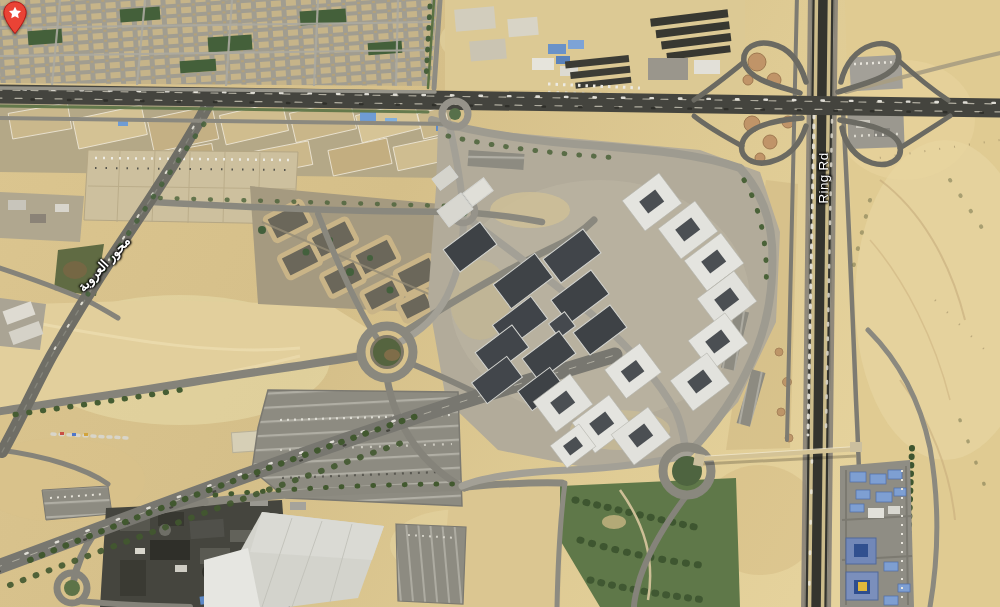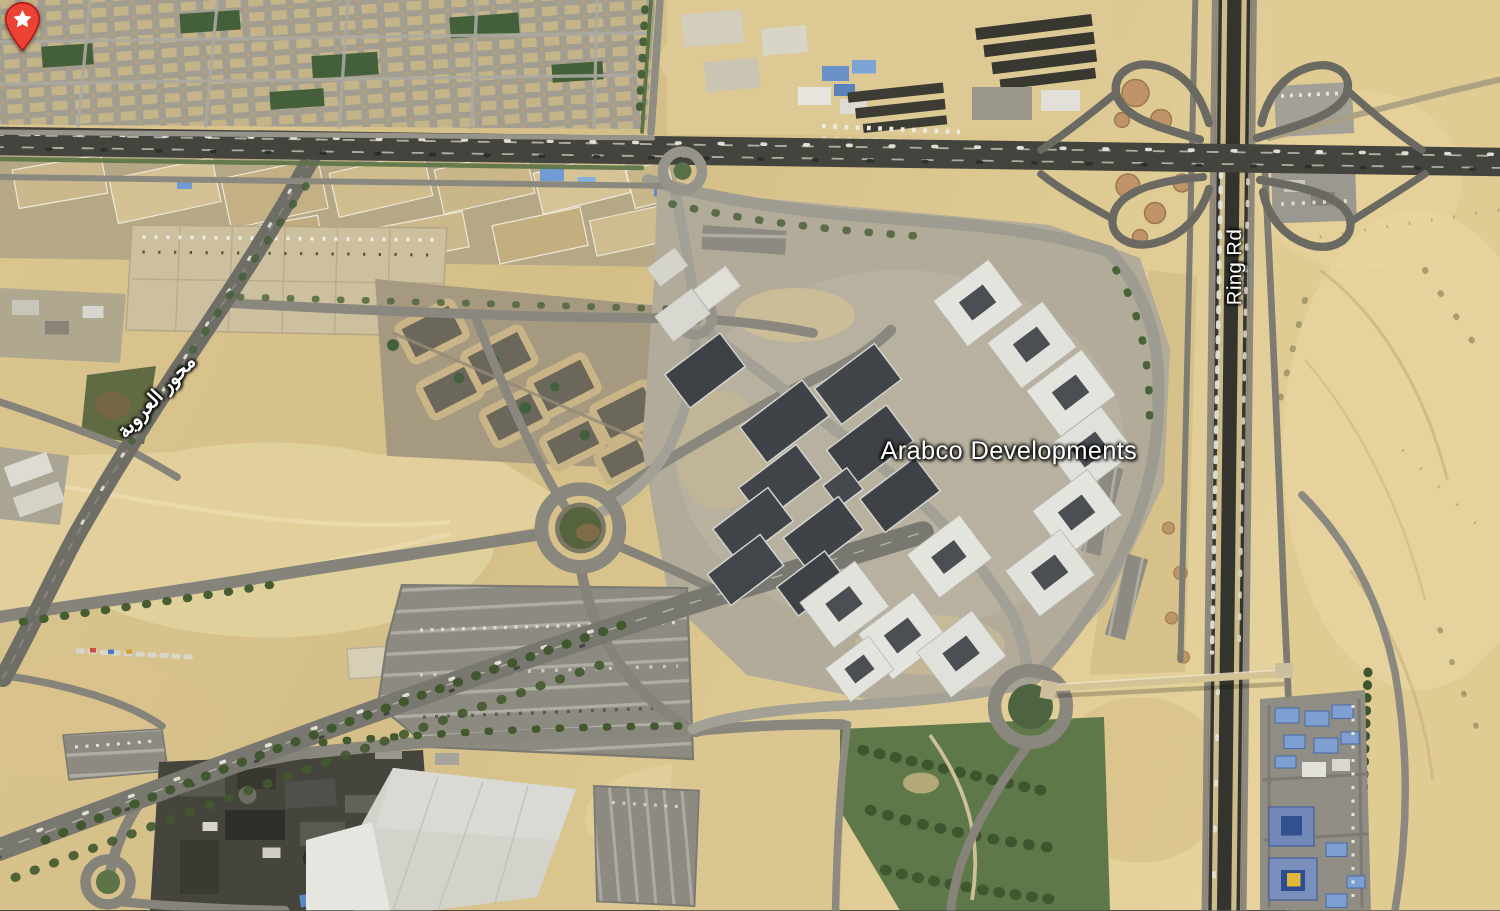--- a/index.html
+++ b/index.html
@@ -451,16 +451,15 @@
   <path d="M 700,456.5 L 856,446.5" stroke="#efe6cc" stroke-width="1" fill="none" opacity="0.8"></path>
   <rect x="694" y="454" width="10" height="12" fill="#cbbf9e" transform="rotate(10 699 460)"></rect>
   <rect x="850" y="442" width="12" height="10" fill="#cbbf9e"></rect>
 </g>
 </svg>
 
 <svg class="pin" viewBox="0 0 24 30">
   <path d="M12 1.5 C6.8 1.5 2.7 5.6 2.7 10.7 c0 6.4 9.3 17.3 9.3 17.3 s9.3 -10.9 9.3 -17.3 C21.3 5.6 17.2 1.5 12 1.5 z" fill="#EA4335" stroke="#B31412" stroke-width="0.8"></path>
   <path d="M12 5.6 l1.55 3.14 3.47 0.5 -2.51 2.45 0.59 3.46 -3.1 -1.63 -3.1 1.63 0.59 -3.46 -2.51 -2.45 3.47 -0.5 z" fill="#FFFFFF"></path>
 </svg>
-<div class="map-label place-label">Arabco Developments</div>
 <div class="map-label road-label-vert">Ring Rd</div>
 <div class="map-label road-label-ar" dir="rtl" lang="ar">محور العروبة</div>
 </div>
 
 </body></html>

